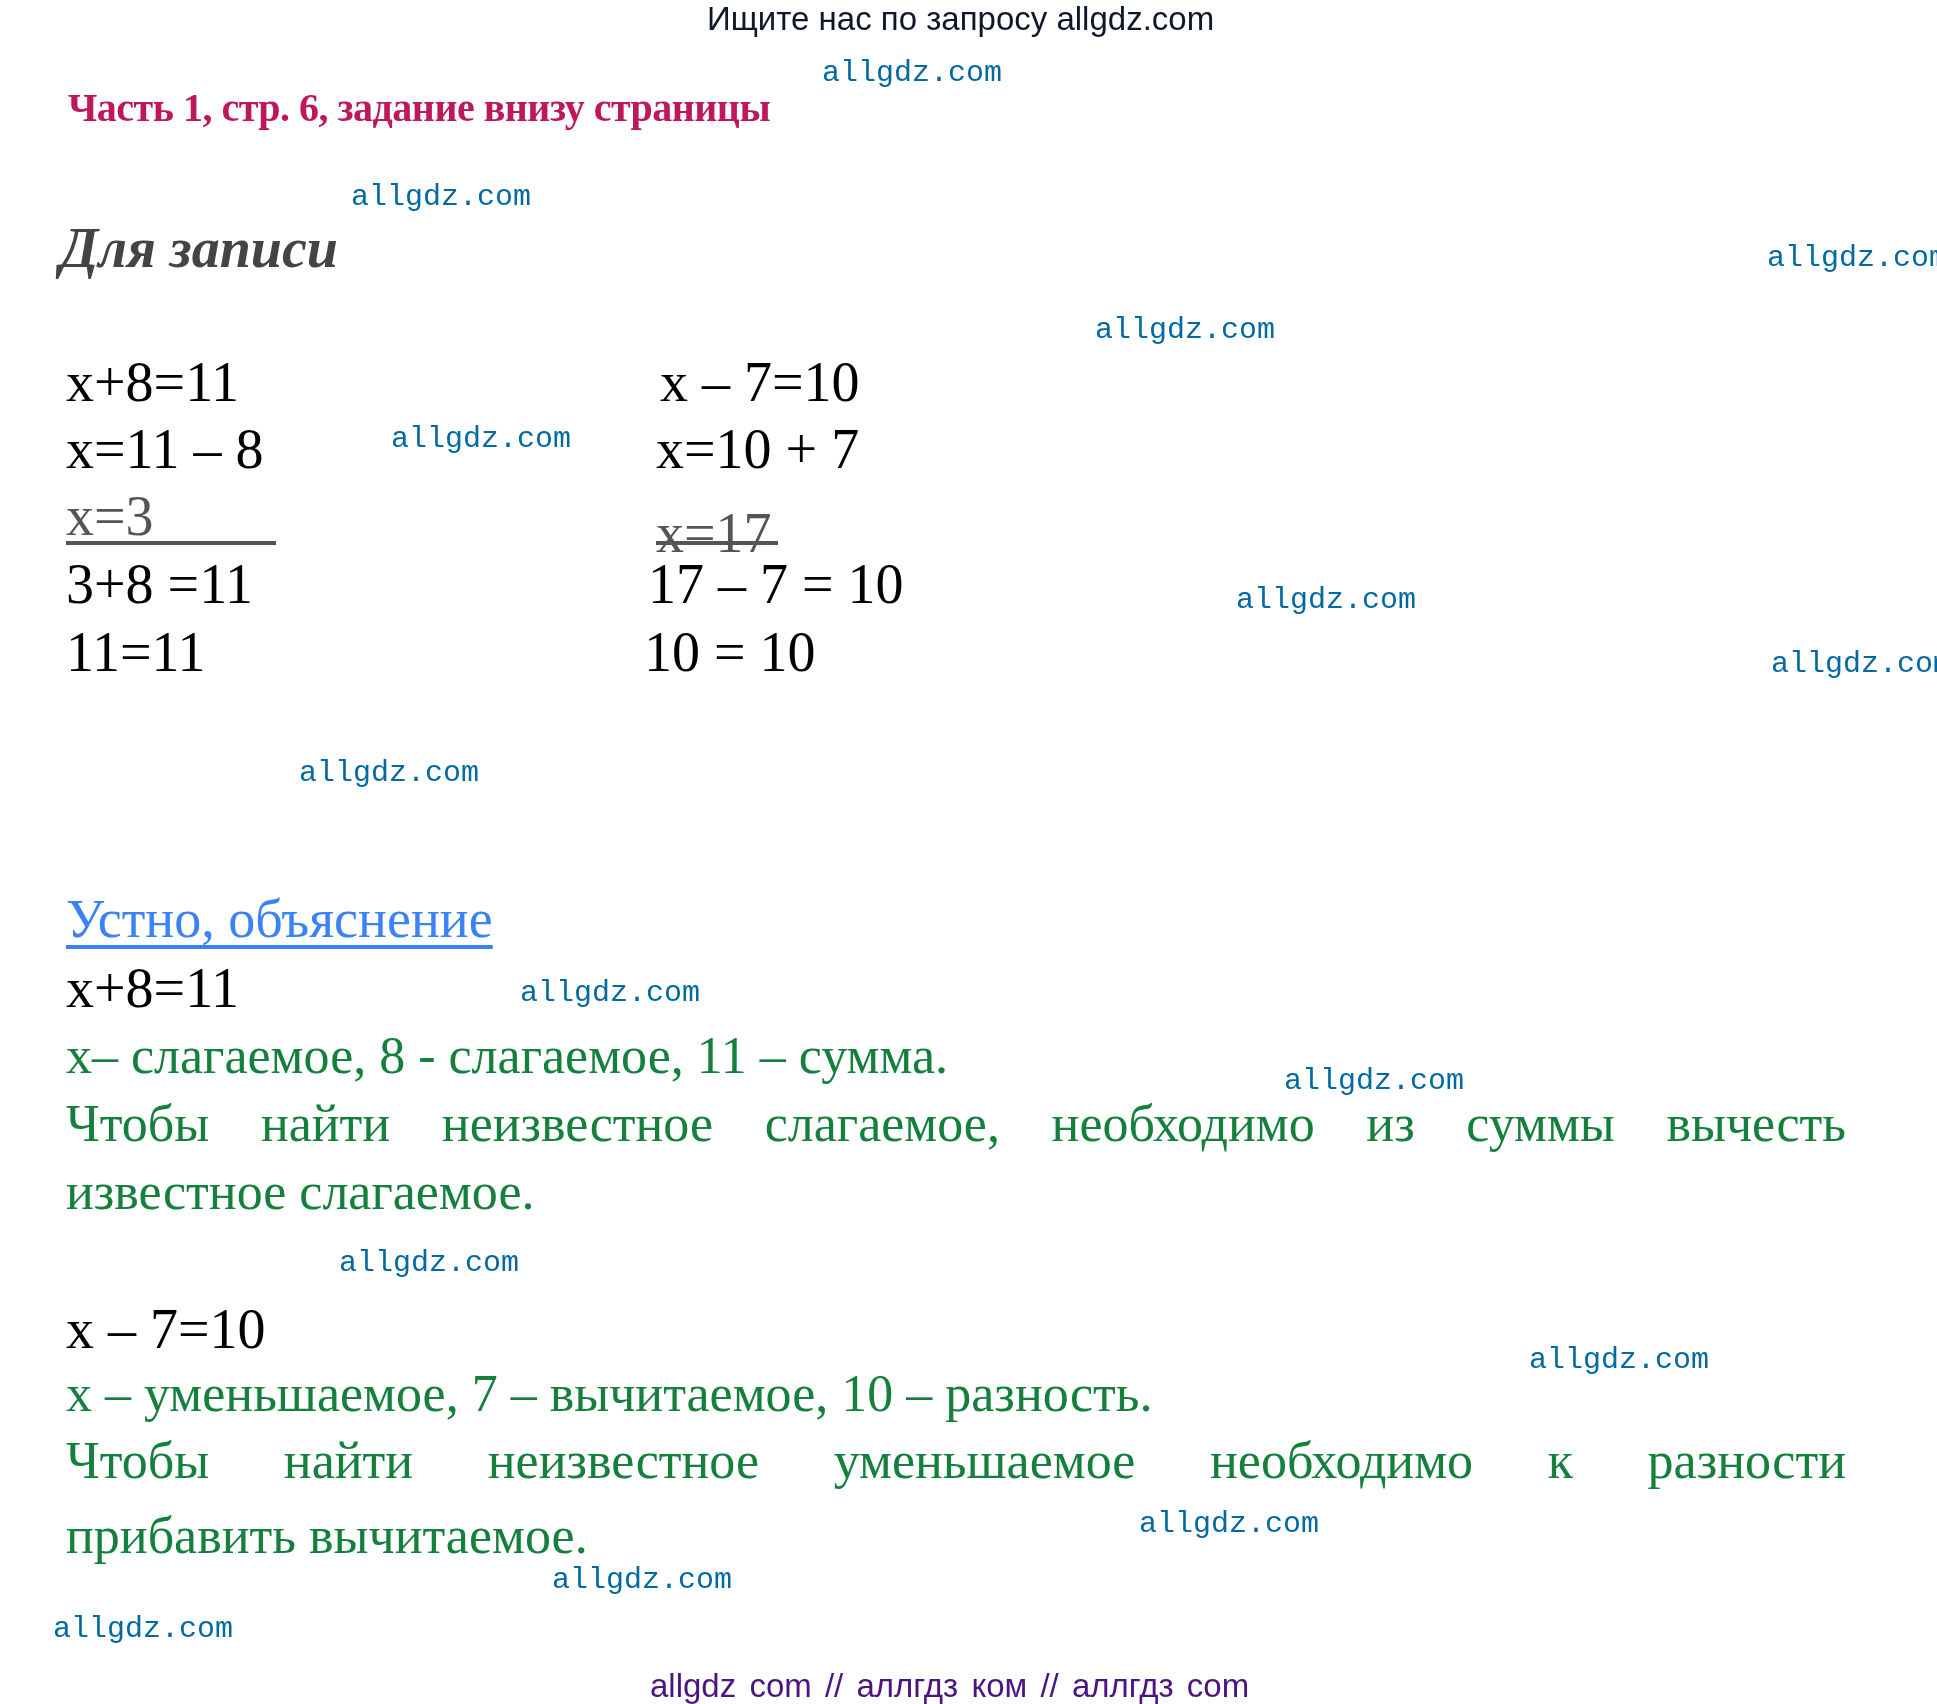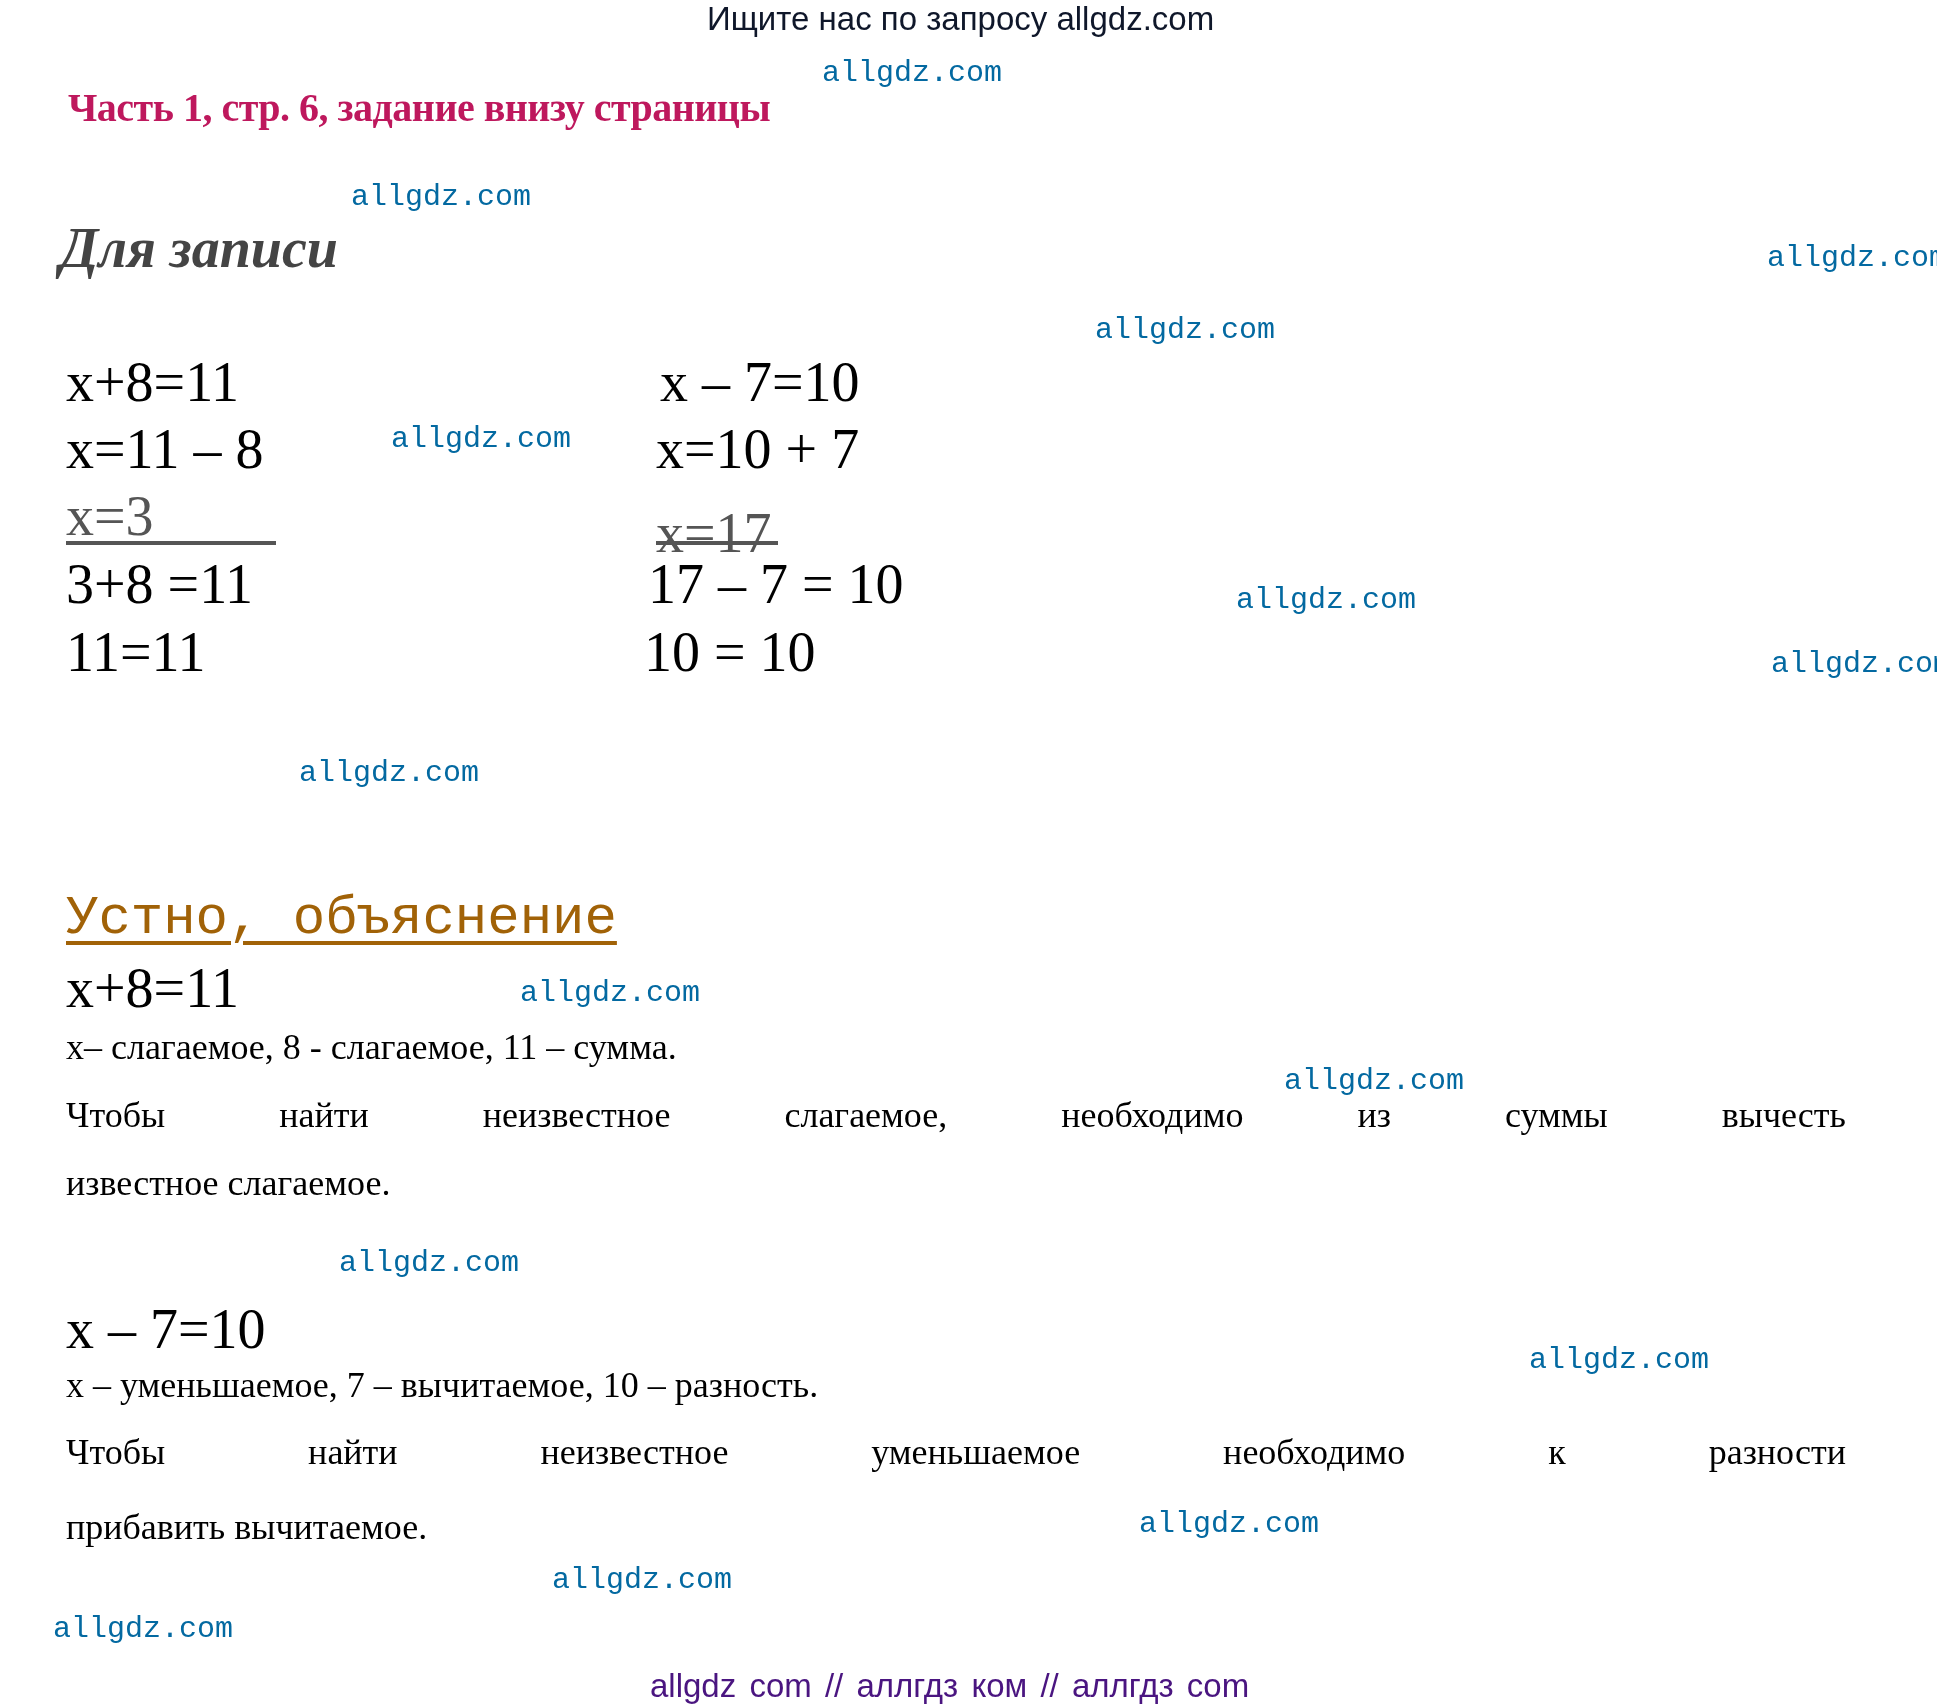--- a/index.html
+++ b/index.html
@@ -7,22 +7,22 @@
   .abs { position:absolute; white-space:nowrap; }
   .sans { font-family:"Liberation Sans", sans-serif; }
   .serif { font-family:"Liberation Serif", serif; }
   .wm { font-family:Liberation Mono, monospace; font-size:30px; color:#0369a1; }
   .top-banner { font-size:33px; color:#0f172a; }
   .title { font-size:40px; font-weight:bold; color:#be185d; letter-spacing:-0.5px; }
   .subhead { font-size:56px; font-style:italic; font-weight:bold; color:#444; }
   .eq { font-size:56px; color:#000; }
   .eq-gray { font-size:56px; color:#555; }
   .uline { position:absolute; height:4px; background:#555; }
-  .section { font-size:54px; color:#a16207; text-decoration:underline; text-decoration-thickness:4px; text-underline-offset:8px;font-family:Liberation Mono, monospace; }
-  .body { font-size:36px; color:#000000; }
+  .section { font-size:54px; color:#3b82f6; text-decoration:underline; text-decoration-thickness:4px; text-underline-offset:8px; }
+  .body { font-size:52px; color:#15803d; }
   .just { width:1780px; white-space:normal; text-align:justify; text-align-last:justify; }
   .footer { font-size:33px; color:#4a1580; word-spacing:4px; }
 </style>
 </head>
 <body>
 
 <div class="abs sans top-banner" style="left:707px; top:0px;">Ищите нас по запросу allgdz.com</div>
 
 <div class="abs wm" style="left:822px; top:56px;">allgdz.com</div>
 <div class="abs wm" style="left:351px; top:180px;">allgdz.com</div>

